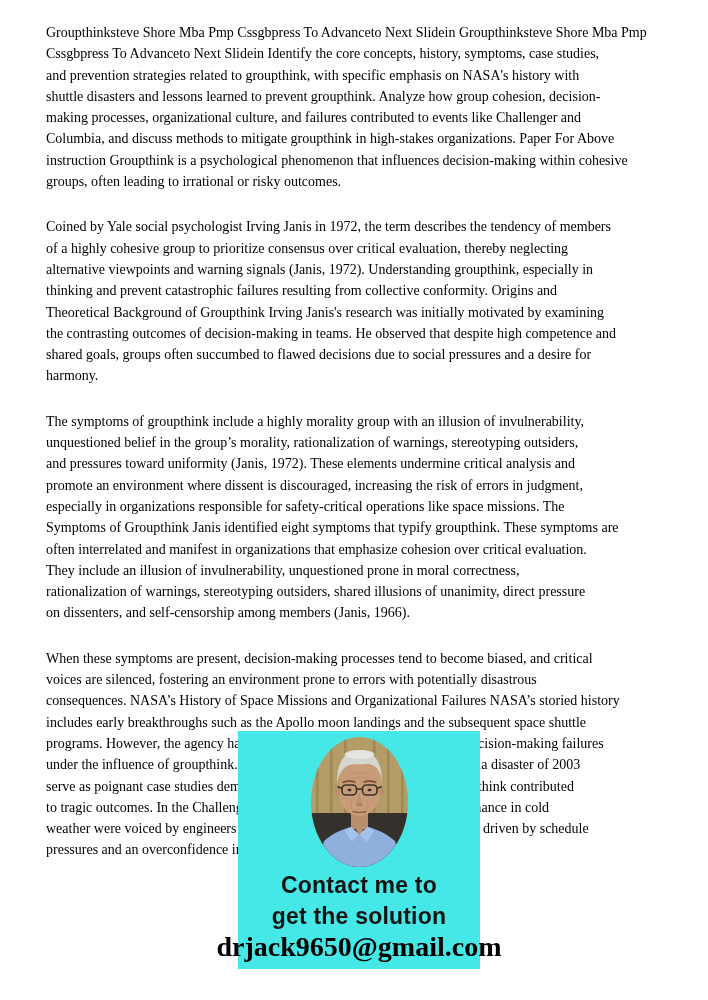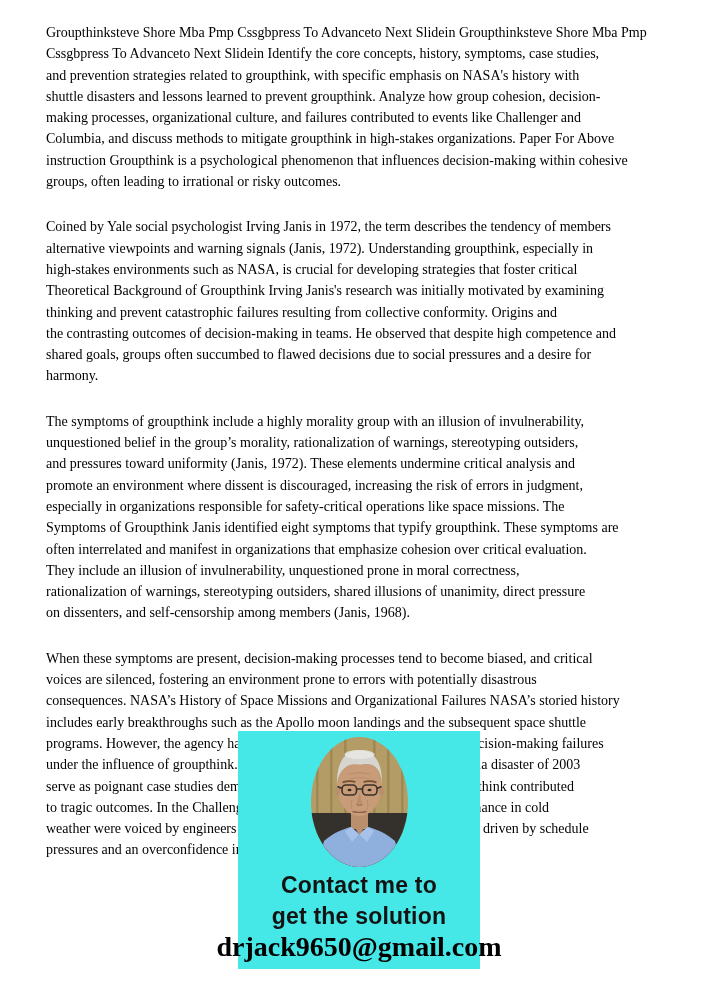--- a/index.html
+++ b/index.html
@@ -51,39 +51,39 @@
         <div class="line">Cssgbpress To Advanceto Next Slidein Identify the core concepts, history, symptoms, case studies,</div>
         <div class="line">and prevention strategies related to groupthink, with specific emphasis on NASA's history with</div>
         <div class="line">shuttle disasters and lessons learned to prevent groupthink. Analyze how group cohesion, decision-</div>
         <div class="line">making processes, organizational culture, and failures contributed to events like Challenger and</div>
         <div class="line">Columbia, and discuss methods to mitigate groupthink in high-stakes organizations. Paper For Above</div>
         <div class="line">instruction Groupthink is a psychological phenomenon that influences decision-making within cohesive</div>
         <div class="line">groups, often leading to irrational or risky outcomes.</div>
       </div>
       <div class="para">
         <div class="line">Coined by Yale social psychologist Irving Janis in 1972, the term describes the tendency of members</div>
+        <div class="line">of a highly cohesive group to prioritize consensus over critical evaluation, thereby neglecting</div>
         <div class="line">alternative viewpoints and warning signals (Janis, 1972). Understanding groupthink, especially in</div>
-        <div class="line">high-stakes environments such as NASA, is crucial for developing strategies that foster critical</div>
+        <div class="line">thinking and prevent catastrophic failures resulting from collective conformity. Origins and</div>
         <div class="line">Theoretical Background of Groupthink Irving Janis's research was initially motivated by examining</div>
-        <div class="line">thinking and prevent catastrophic failures resulting from collective conformity. Origins and</div>
         <div class="line">the contrasting outcomes of decision-making in teams. He observed that despite high competence and</div>
         <div class="line">shared goals, groups often succumbed to flawed decisions due to social pressures and a desire for</div>
         <div class="line">harmony.</div>
       </div>
       <div class="para">
         <div class="line">The symptoms of groupthink include a highly morality group with an illusion of invulnerability,</div>
         <div class="line">unquestioned belief in the group’s morality, rationalization of warnings, stereotyping outsiders,</div>
         <div class="line">and pressures toward uniformity (Janis, 1972). These elements undermine critical analysis and</div>
         <div class="line">promote an environment where dissent is discouraged, increasing the risk of errors in judgment,</div>
         <div class="line">especially in organizations responsible for safety-critical operations like space missions. The</div>
         <div class="line">Symptoms of Groupthink Janis identified eight symptoms that typify groupthink. These symptoms are</div>
         <div class="line">often interrelated and manifest in organizations that emphasize cohesion over critical evaluation.</div>
         <div class="line">They include an illusion of invulnerability, unquestioned prone in moral correctness,</div>
         <div class="line">rationalization of warnings, stereotyping outsiders, shared illusions of unanimity, direct pressure</div>
-        <div class="line">on dissenters, and self-censorship among members (Janis, 1968).</div>
+        <div class="line">on dissenters, and self-censorship among members (Janis, 1966).</div>
       </div>
       <div class="para">
         <div class="line">When these symptoms are present, decision-making processes tend to become biased, and critical</div>
         <div class="line">voices are silenced, fostering an environment prone to errors with potentially disastrous</div>
         <div class="line">consequences. NASA’s History of Space Missions and Organizational Failures NASA’s storied history</div>
         <div class="line">includes early breakthroughs such as the Apollo moon landings and the subsequent space shuttle</div>
         <div class="line">programs. However, the agency has also experienced lapses in culture and decision-making failures</div>
         <div class="line">under the influence of groupthink. The 1986 Challenger loss and the Columbia disaster of 2003</div>
         <div class="line">serve as poignant case studies demonstrating how a flawed culture and groupthink contributed</div>
         <div class="line">to tragic outcomes. In the Challenger mission, concerns about O-ring performance in cold</div>

